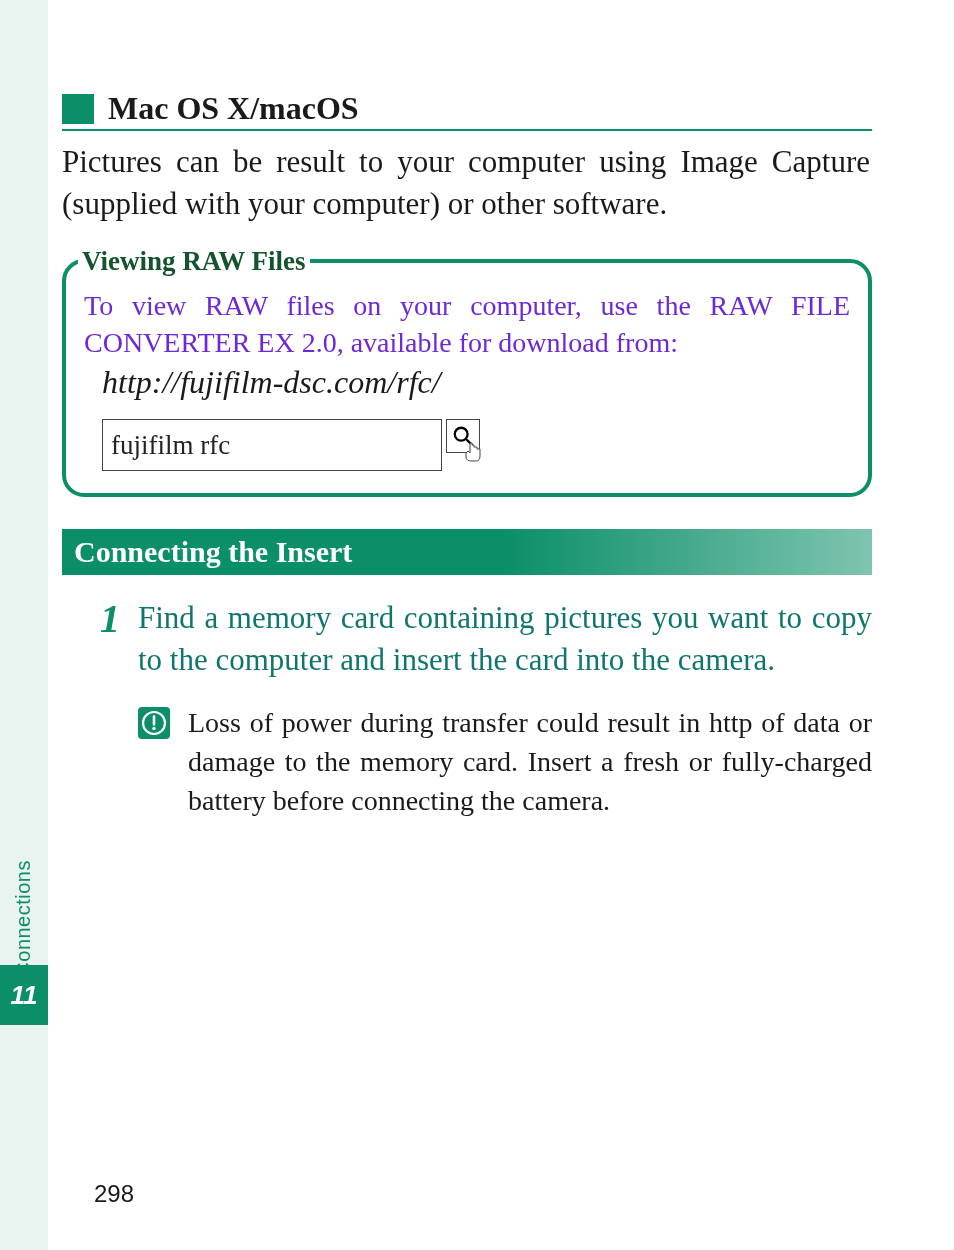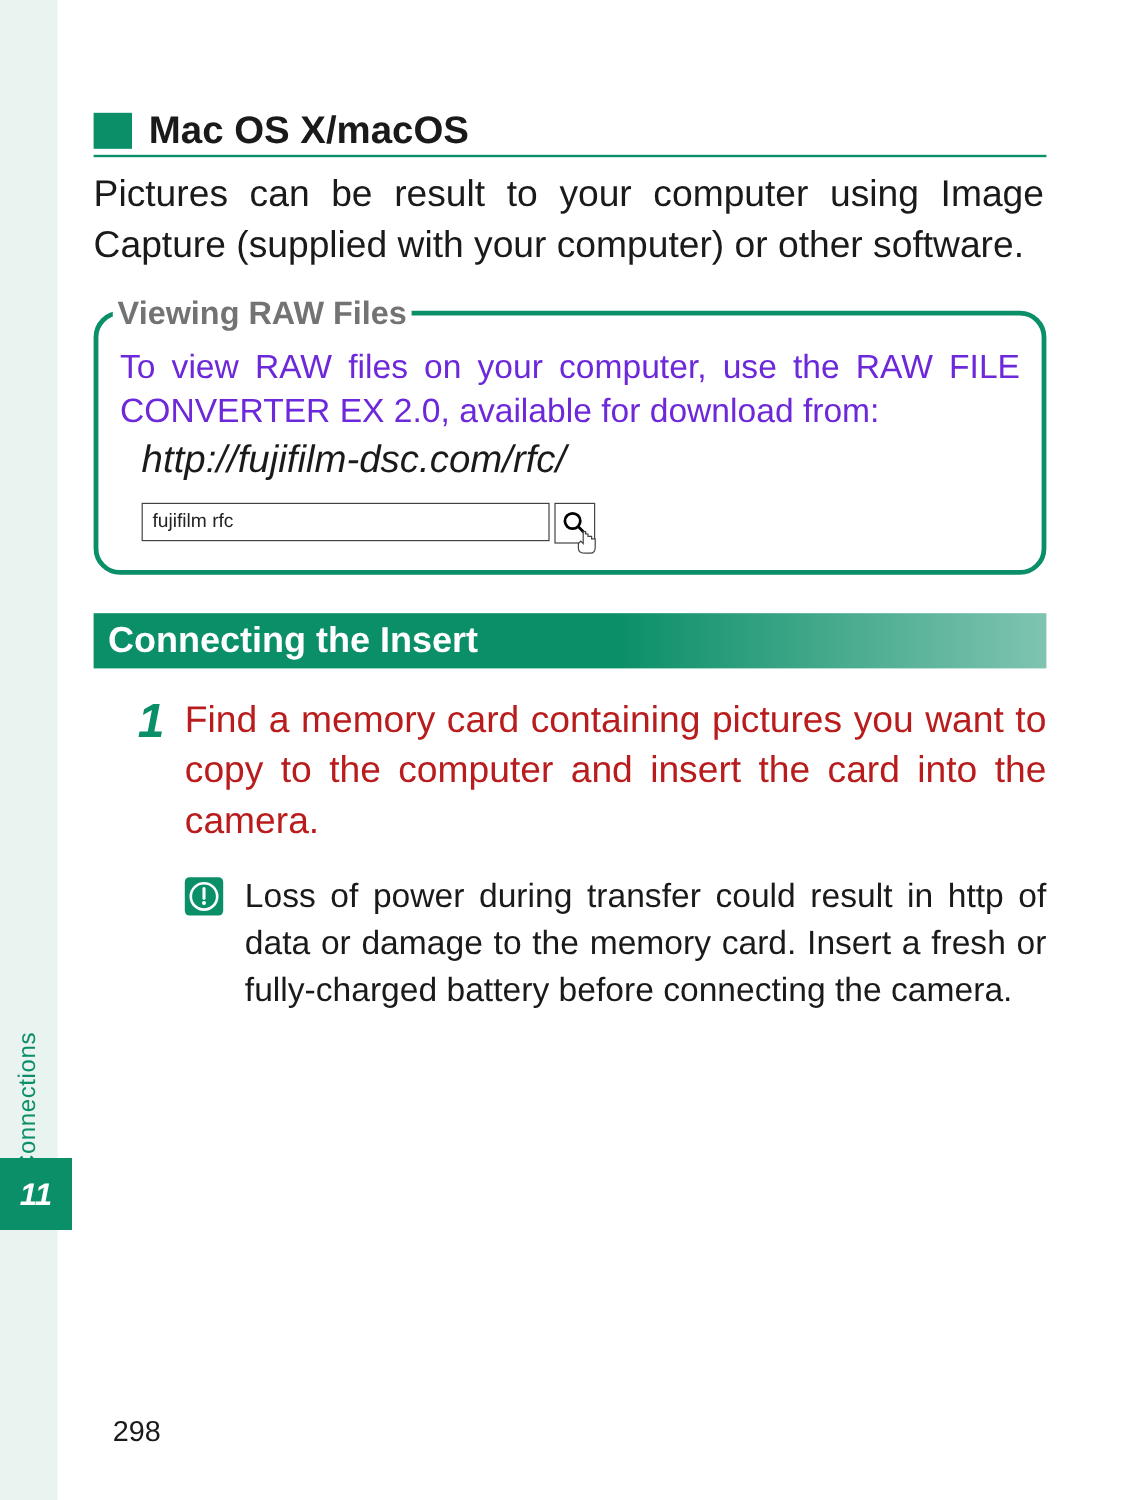--- a/index.html
+++ b/index.html
@@ -23,36 +23,37 @@
     color: #0b8f69;
     writing-mode: vertical-rl;
     transform: rotate(180deg);
     letter-spacing: 0.5px;
     transform-origin: center;
   }
   .side-tab {
     position: absolute;
     left: 0;
     top: 965px;
-    width: 60px;
+    width: 48px;
     height: 60px;
     background: #0b8f69;
     color: #fff;
     font-size: 26px;
     font-weight: 700;
     font-style: italic;
     display: flex;
     align-items: center;
     justify-content: center;
   }
   .page {
     position: absolute;
     left: 48px; top: 0;
     width: 906px;
-    padding: 90px 82px 40px 30px;
+    padding: 90px 82px 40px 14px;
+    font-family: Liberation Serif, serif;
   }
   .heading-row {
     display: flex;
     align-items: center;
     border-bottom: 2px solid #0b8f69;
     padding-bottom: 2px;
     margin-bottom: 10px;
   }
   .heading-square {
     width: 32px; height: 30px;
@@ -80,21 +81,21 @@
     margin-bottom: 32px;
   }
   .callout-title {
     position: absolute;
     top: -17px;
     left: 12px;
     background: #fff;
     padding: 0 4px 0 4px;
     font-size: 27px;
     font-weight: 700;
-    color: #737373;
+    color: #14532d;
   }
   .callout-body {
     font-size: 28px;
     color: #6d28d9;
     line-height: 1.35;
     text-align: justify;
   }
   .callout-url {
     font-size: 32px;
     font-style: italic;
@@ -104,22 +105,22 @@
   }
   .search-row {
     display: flex;
     align-items: flex-start;
     margin-top: 18px;
     padding-left: 18px;
   }
   .search-box {
     border: 1.5px solid #444;
     width: 340px;
-    height: 32px;
-    font-size: 16px;
+    height: 52px;
+    font-size: 27px;
     padding: 4px 8px;
     color: #222;
     background: #fff;
     font-family: inherit;
   }
   .search-icon-wrap {
     border: 1.5px solid #444;
     width: 34px; height: 34px;
     margin-left: 4px;
     display: flex;
@@ -152,21 +153,21 @@
     font-weight: 700;
     font-style: italic;
     width: 40px;
     flex-shrink: 0;
     line-height: 1;
     padding-top: 2px;
     text-align: center;
   }
   .step-text {
     font-size: 31px;
-    color: #b91c1c;
+    color: #0f766e;
     line-height: 1.35;
     text-align: justify;
     padding-left: 8px;
   }
   .caution {
     display: flex;
     align-items: flex-start;
     padding-left: 76px;
   }
   .caution-icon {

